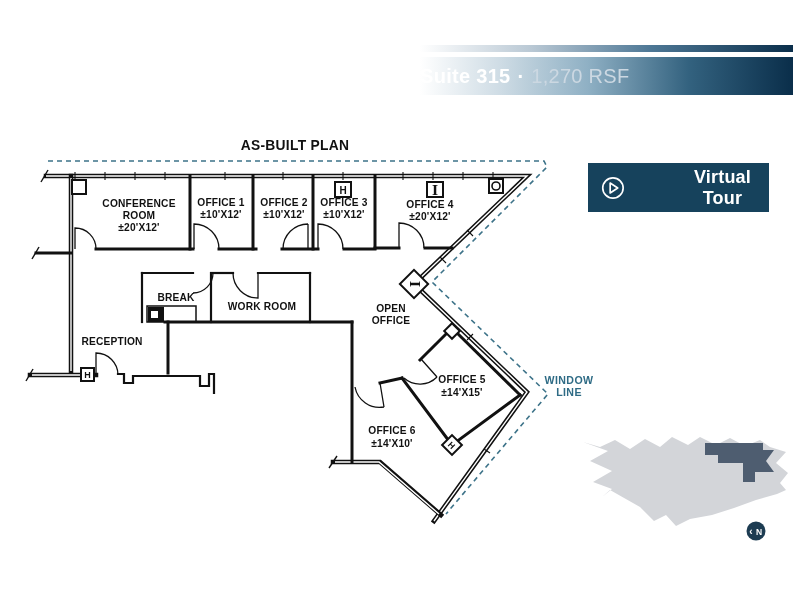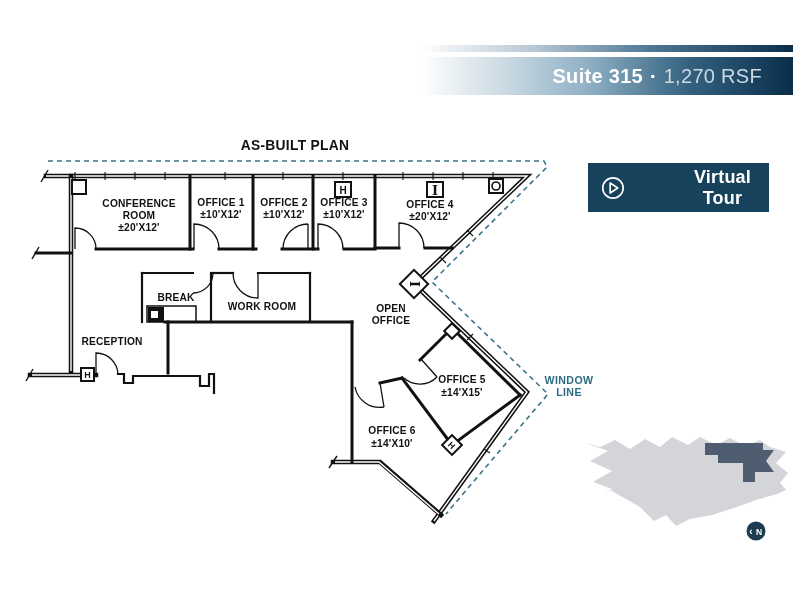--- a/index.html
+++ b/index.html
@@ -8,21 +8,21 @@
     font-family:"Liberation Sans",sans-serif;
   }
   
   #top-stripe{
     position:absolute;left:420px;right:0;top:45px;height:7px;
     background:linear-gradient(to right, rgba(255,255,255,0) 0%, #b9c8d4 30%, #4d7795 62%, #0a2e4a 100%);
   }
   #suite-banner{
     position:absolute;left:420px;right:0;top:57px;height:38px;
     background:linear-gradient(to right, rgba(255,255,255,0) 0%, #cddbe4 22%, #8fb0c4 45%, #33627f 72%, #0a2e4a 100%);
-    display:flex;align-items:center;justify-content:flex-end;
+    display:flex;align-items:center;justify-content:flex-start;
     padding-right:31px;box-sizing:border-box;
   }
   #suite-banner .suite{font-weight:bold;font-size:20px;color:#ffffff;letter-spacing:.3px;}
   #suite-banner .sep{color:#ffffff;font-size:20px;margin:0 7px;font-weight:bold;}
   #suite-banner .rsf{font-size:20px;color:#ccd8e2;letter-spacing:.3px;}
   
   #virtual-tour{
     position:absolute;left:588px;top:163px;width:181px;height:49px;
     background:#16425c;display:flex;align-items:center;gap:10px;
     padding-left:13px;box-sizing:border-box;cursor:pointer;border:none;

